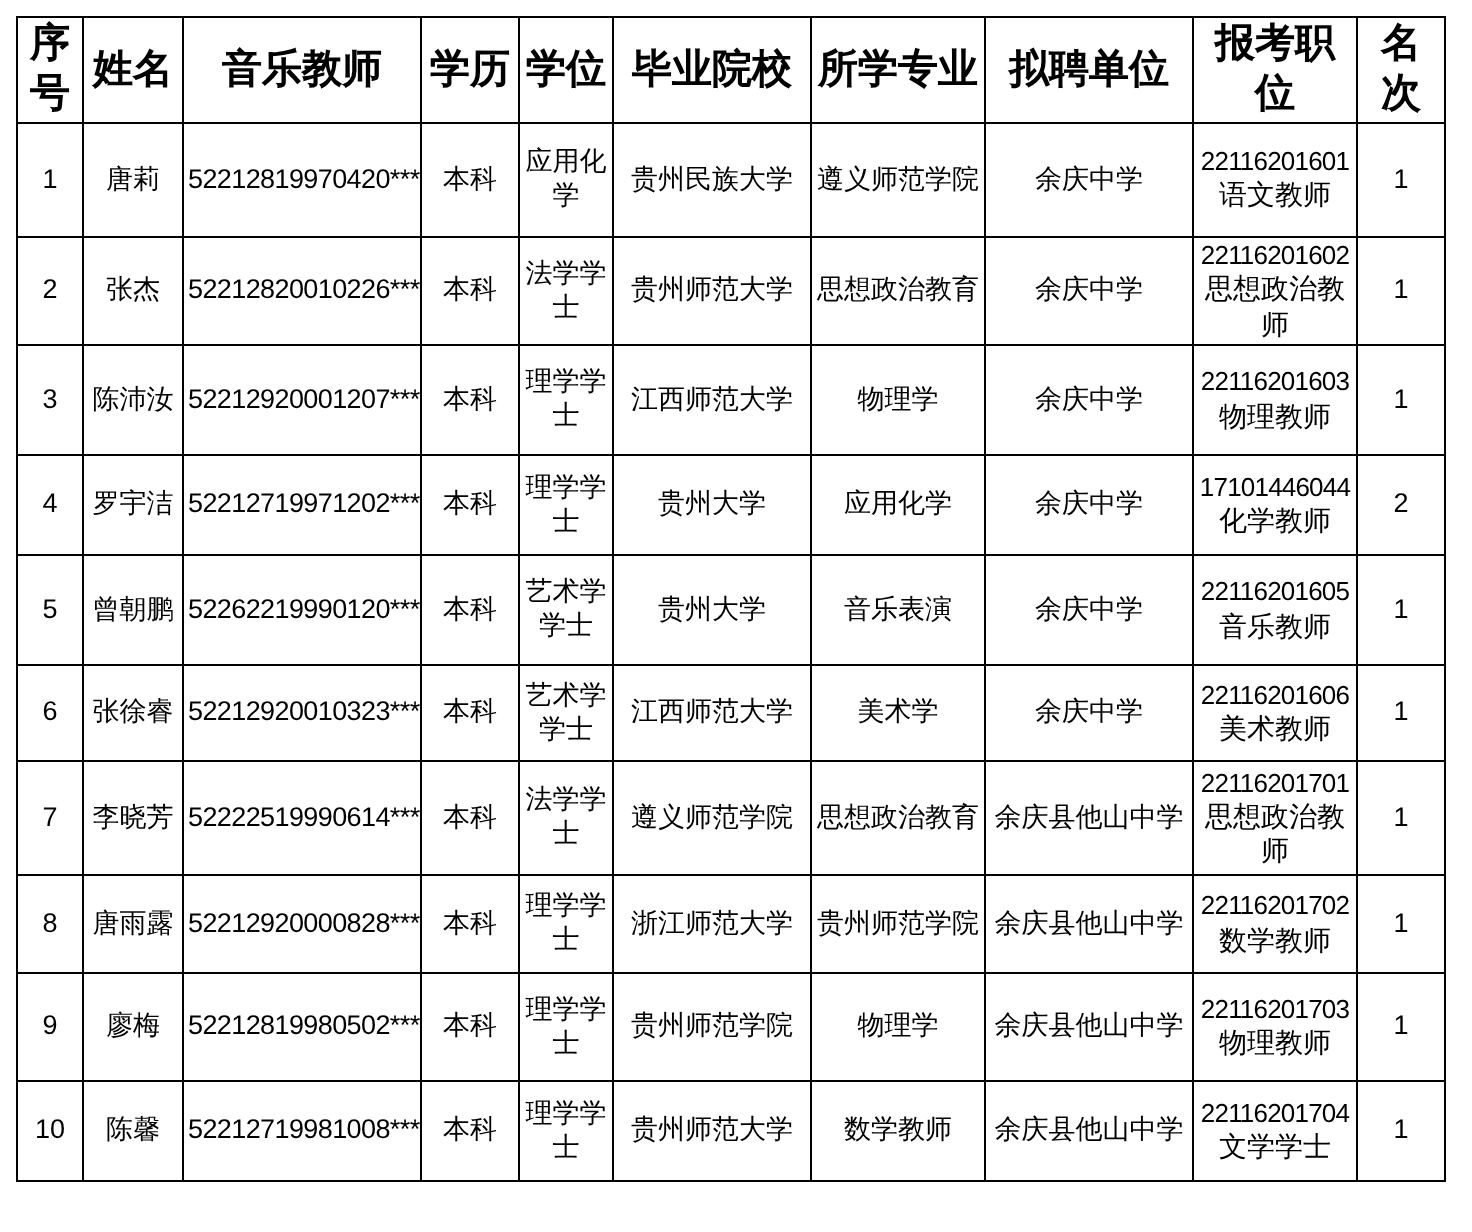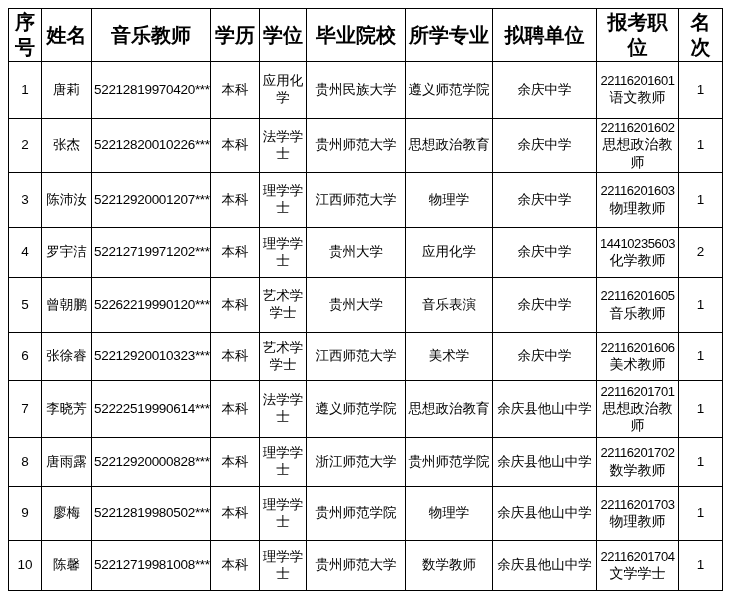--- a/index.html
+++ b/index.html
@@ -148,21 +148,21 @@
         <tr>
           <td class="cell-no">4</td>
           <td class="cell-name">罗宇洁</td>
           <td class="cell-id-number">52212719971202****</td>
           <td class="cell-education">本科</td>
           <td class="cell-degree">理学学士</td>
           <td class="cell-school">贵州大学</td>
           <td class="cell-major">应用化学</td>
           <td class="cell-employer">余庆中学</td>
           <td class="cell-position">
-            <div class="pos-code">14410235603</div>
+            <div class="pos-code">17101446044</div>
             <div class="pos-title">化学教师</div>
           </td>
           <td class="cell-rank">2</td>
         </tr>
         <tr>
           <td class="cell-no">5</td>
           <td class="cell-name">曾朝鹏</td>
           <td class="cell-id-number">52262219990120****</td>
           <td class="cell-education">本科</td>
           <td class="cell-degree">艺术学学士</td>

